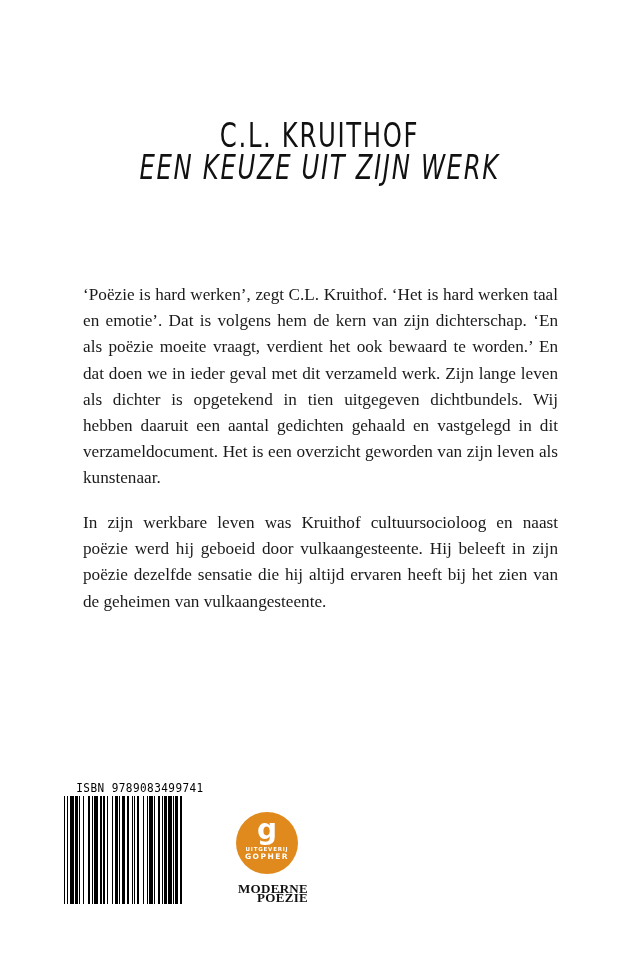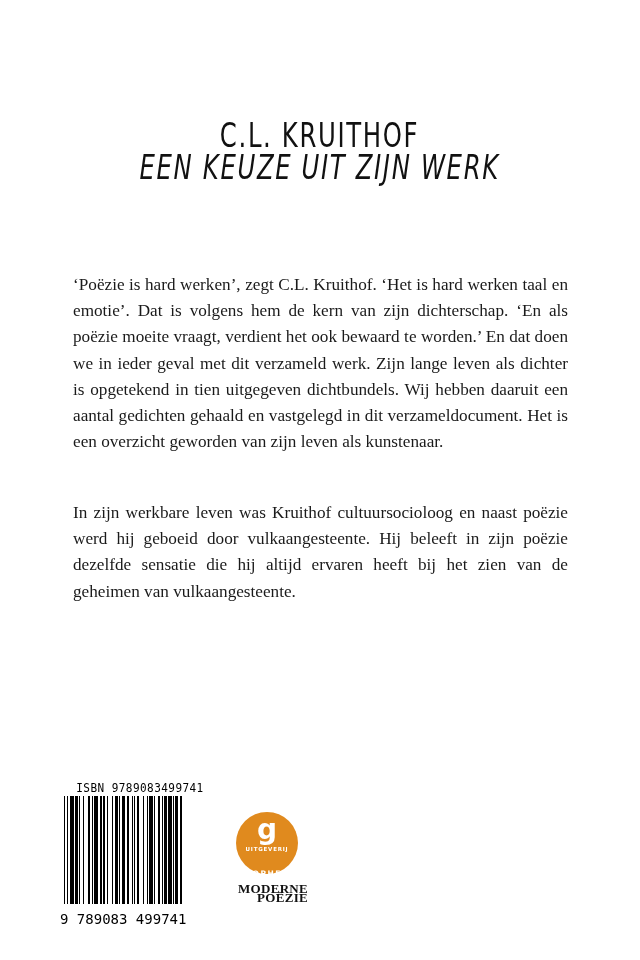--- a/index.html
+++ b/index.html
@@ -4,30 +4,30 @@
 <style>
   html, body { margin:0; padding:0; background:#ffffff; }
   body { width:640px; height:960px; position:relative; overflow:hidden; font-family:"Liberation Serif", serif; color:#1a1a1a; }
   .title { position:absolute; left:0; width:640px; text-align:center; font-family:"DejaVu Sans Condensed","DejaVu Sans", sans-serif; font-stretch:condensed; color:#111; letter-spacing:2px; }
   .title-1 { top:116px; font-size:33px; line-height:40px; }
   .title-2 { top:148px; font-size:33px; line-height:40px;font-style:italic; }
   .title span { display:inline-block; transform:scaleX(0.82); transform-origin:center; }
   .body { position:absolute; left:65px; width:511px; font-size:17.2px; line-height:26.2px; text-align:justify; }
   .p1 { top:264px; }
   .p2 { top:492px; }
-  .body p { margin:8px; }
+  .body p { margin:18px; }
   .barcode-wrap { position:absolute; left:60px; top:780px; width:160px; height:130px; }
   .isbn-top { position:absolute; left:0; top:0; width:160px; text-align:center; font-family:"DejaVu Sans Mono", monospace; font-size:13px; letter-spacing:0.5px; transform:scaleX(0.85); transform-origin:center; color:#000; }
   .bars { position:absolute; left:4px; top:16px; width:156px; height:108px; display:flex; }
   .bar { height:100%; }
   .isbn-bottom { position:absolute; left:0; top:131px; width:160px; font-family:"DejaVu Sans Mono", monospace; font-size:14px; color:#000; }
   .logo { position:absolute; left:236px; top:812px; width:62px; height:62px; border-radius:50%; background:#E08A1E; display:flex; flex-direction:column; align-items:center; justify-content:flex-start; }
   .logo-g { margin-top:4px; font-family:"DejaVu Sans", sans-serif; font-weight:bold; font-size:28px; line-height:28px; color:#fff; }
   .logo-t1 { font-family:"DejaVu Sans", sans-serif; font-size:5.5px; font-weight:bold; color:#fff; letter-spacing:0.8px; margin-top:2px; }
-  .logo-t2 { font-family:"DejaVu Sans", sans-serif; font-size:7.5px; font-weight:bold; color:#fff; letter-spacing:1.5px;margin-top:17px; }
+  .logo-t2 { font-family:"DejaVu Sans", sans-serif; font-size:7.5px; font-weight:bold; color:#fff; letter-spacing:1.5px; }
   .series { position:absolute; left:226px; top:884px; width:82px; text-align:right; font-family:Liberation Serif, serif; font-weight:bold; font-size:13px; line-height:9px; color:#111; letter-spacing:0.3px; }
 </style>
 </head>
 <body>
 
 <div class="title title-1"><span>C.L. KRUITHOF</span></div>
 <div class="title title-2"><span>EEN KEUZE UIT ZIJN WERK</span></div>
 
 <div class="body p1">
     <p>‘Poëzie is hard werken’, zegt C.L. Kruithof. ‘Het is hard werken taal en emotie’. Dat is volgens hem de kern van zijn dichterschap. ‘En als poëzie moeite vraagt, verdient het ook bewaard te worden.’ En dat doen we in ieder geval met dit verzameld werk. Zijn lange leven als dichter is opgetekend in tien uitgegeven dichtbundels. Wij hebben daaruit een aantal gedichten gehaald en vastgelegd in dit verzameldocument. Het is een overzicht geworden van zijn leven als kunstenaar.</p>
@@ -95,21 +95,20 @@
       <div class="bar" style="width: 1.25px; background: rgb(255, 255, 255);"></div>
       <div class="bar" style="width: 3.75px; background: rgb(0, 0, 0);"></div>
       <div class="bar" style="width: 1.25px; background: rgb(255, 255, 255);"></div>
       <div class="bar" style="width: 1.25px; background: rgb(0, 0, 0);"></div>
       <div class="bar" style="width: 1.25px; background: rgb(255, 255, 255);"></div>
       <div class="bar" style="width: 2.5px; background: rgb(0, 0, 0);"></div>
       <div class="bar" style="width: 2.5px; background: rgb(255, 255, 255);"></div>
       <div class="bar" style="width: 1.25px; background: rgb(0, 0, 0);"></div>
       <div class="bar" style="width: 1.25px; background: rgb(255, 255, 255);"></div>
     </div>
-  <div class="isbn-bottom">9 789083 499741</div>
 </div>
 
 <div class="logo">
   <div class="logo-g">g</div>
   <div class="logo-t1">UITGEVERIJ</div>
   <div class="logo-t2">GOPHER</div>
 </div>
 <div class="series">
   <div>MODERNE</div>
   <div>POËZIE</div>

